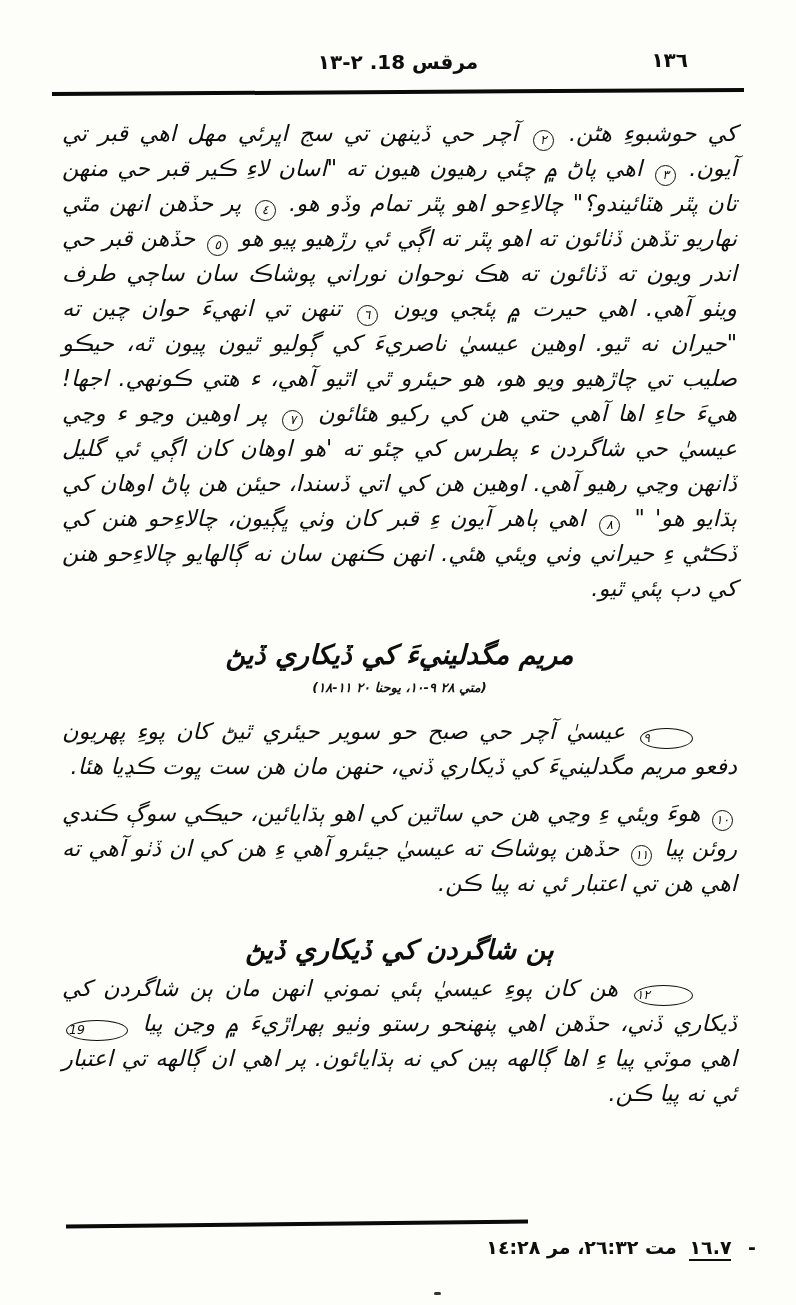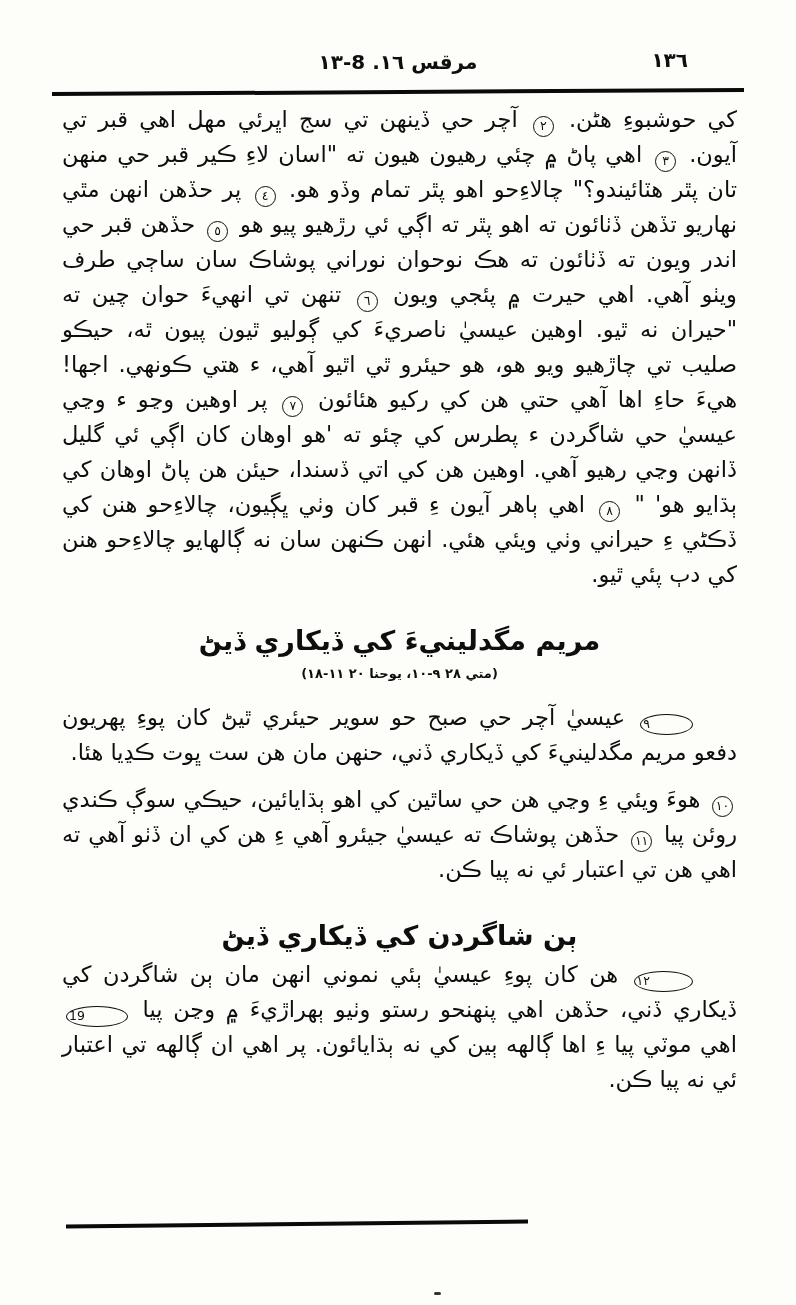--- a/index.html
+++ b/index.html
@@ -23,24 +23,25 @@
     position:absolute; top:50px; left:0; right:0;
     text-align:center; font-size:20px; font-weight:600;
   }
   .header-rule {
     position:absolute; top:90px; right:52px;
     width:692px; height:4px; background:#0a0a0a;
     transform:rotate(-0.35deg);
   }
   
   .content {
-    position:absolute; top:102px; right:59px; left:62px;
+    position:absolute; top:116px; right:59px; left:62px;
     direction:rtl;
     font-size:22.5px; line-height:35px;
     text-align:justify;
+    font-style:italic;
   }
   .body-par { margin:0; }
   .body-par.indent { text-indent:40px; }
   .gap-sm { margin-top:12px; }
   .section-heading {
     margin:30px 0 2px 0;
     text-align:center; text-indent:0;
     font-size:27px; font-weight:bold; line-height:38px;
   }
   .section-refs {
@@ -76,35 +77,40 @@
     position:absolute; top:1292px; left:434px;
     width:7px; height:3px; background:#333; border-radius:2px;
   }
 </style>
 </head>
 <body>
 
 <div class="page">
 
   <div class="page-number">١٣٦</div>
-  <div class="chapter-ref">مرقس ١٦. 8-١٣</div>
+  <div class="chapter-ref">مرقس 18. ٢-١٣</div>
   <div class="header-rule"></div>
 
   <div class="content">
 
     <p class="body-par"><span>کي حوشبوءِ هڻن. </span><span class="verse-circle">٢</span><span> آچر حي ڏينهن تي سج اڀرئي مهل اهي قبر تي آيون. </span><span class="verse-circle">٣</span><span> اهي پاڻ ۾ چئي رهيون هيون ته "اسان لاءِ ڪير قبر حي منهن تان پٿر هٽائيندو؟" چالاءِحو اهو پٿر تمام وڏو هو. </span><span class="verse-circle">٤</span><span> پر حڏهن انهن مٿي نهاريو تڏهن ڏٺائون ته اهو پٿر ته اڳي ئي رڙهيو پيو هو </span><span class="verse-circle">٥</span><span> حڏهن قبر حي اندر ويون ته ڏٺائون ته هڪ نوحوان نوراني پوشاڪ سان ساڄي طرف ويٺو آهي. اهي حيرت ۾ پئجي ويون </span><span class="verse-circle">٦</span><span> تنهن تي انهيءَ حوان چين ته "حيران نه ٿيو. اوهين عيسيٰ ناصريءَ کي ڳوليو ٿيون پيون ٿه، حيڪو صليب تي چاڙهيو ويو هو، هو حيئرو ٿي اٿيو آهي، ء هتي ڪونهي. اجها! هيءَ حاءِ اها آهي حتي هن کي رکيو هئائون </span><span class="verse-circle">٧</span><span> پر اوهين وڃو ء وڃي عيسيٰ حي شاگردن ء پطرس کي چئو ته 'هو اوهان کان اڳي ئي گليل ڏانهن وڃي رهيو آهي. اوهين هن کي اتي ڏسندا، حيئن هن پاڻ اوهان کي ٻڌايو هو' " </span><span class="verse-circle">٨</span><span> اهي ٻاهر آيون ءِ قبر کان وٺي ڀڳيون، چالاءِحو هنن کي ڏڪڻي ءِ حيراني وٺي ويئي هئي. انهن ڪنهن سان نه ڳالهايو چالاءِحو هنن کي دٻ پئي ٿيو.</span></p>
 
     <h2 class="section-heading">مريم مگدلينيءَ کي ڏيکاري ڏيڻ</h2>
     <div class="section-refs">(متي ٢٨ ٩-١٠، يوحنا ٢٠ ١١-١٨)</div>
 
     <p class="body-par indent"><span class="verse-circle">٩</span><span> عيسيٰ آچر حي صبح حو سوير حيئري ٿيڻ کان پوءِ پهريون دفعو مريم مگدلينيءَ کي ڏيکاري ڏني، حنهن مان هن ست ڀوت ڪڍيا هئا.</span></p>
     <p class="body-par gap-sm"><span class="verse-circle">١٠</span><span> هوءَ ويئي ءِ وڃي هن حي ساٿين کي اهو ٻڌايائين، حيڪي سوڳ ڪندي روئن پيا </span><span class="verse-circle">١١</span><span> حڏهن پوشاڪ ته عيسيٰ جيئرو آهي ءِ هن کي ان ڏٺو آهي ته اهي هن تي اعتبار ئي نه پيا ڪن.</span></p>
 
     <h2 class="section-heading">ٻن شاگردن کي ڏيکاري ڏيڻ</h2>
 
     <p class="body-par indent"><span class="verse-circle">١٢</span><span> هن کان پوءِ عيسيٰ ٻئي نموني انهن مان ٻن شاگردن کي ڏيکاري ڏني، حڏهن اهي پنهنحو رستو وٺيو ٻهراڙيءَ ۾ وڃن پيا </span><span class="verse-circle">19</span><span> اهي موٽي پيا ءِ اها ڳالهه ٻين کي نه ٻڌايائون. پر اهي ان ڳالهه تي اعتبار ئي نه پيا ڪن.</span></p>
 
   </div>
 
   <div class="footer-rule"></div>
+  <div class="footnote">
+    <span class="footnote-marker">-</span>
+    <span class="footnote-ref">١٦.٧</span>
+    <span class="footnote-text">مت ٢٦:٣٢، مر ١٤:٢٨</span>
+  </div>
   <div class="scan-speck"></div>
 
 </div>
 
 </body></html>

